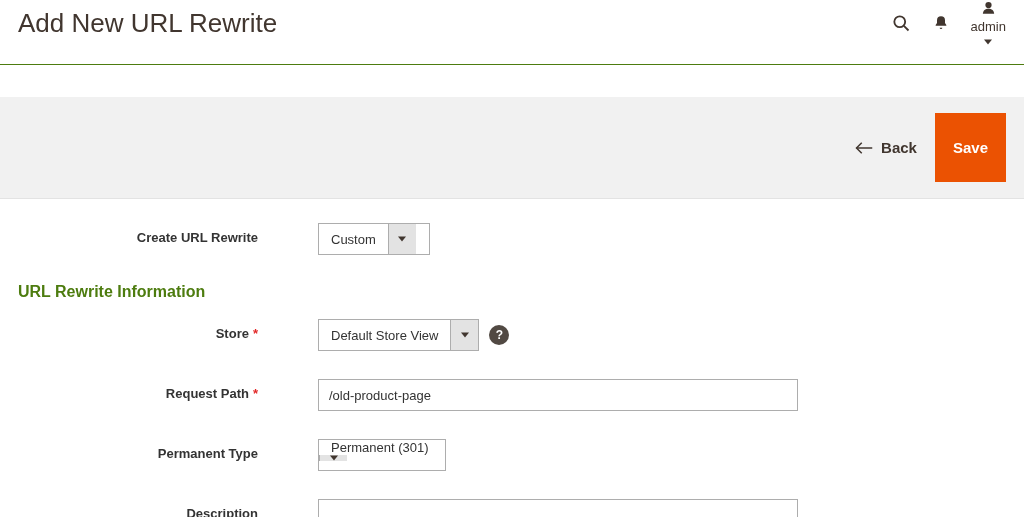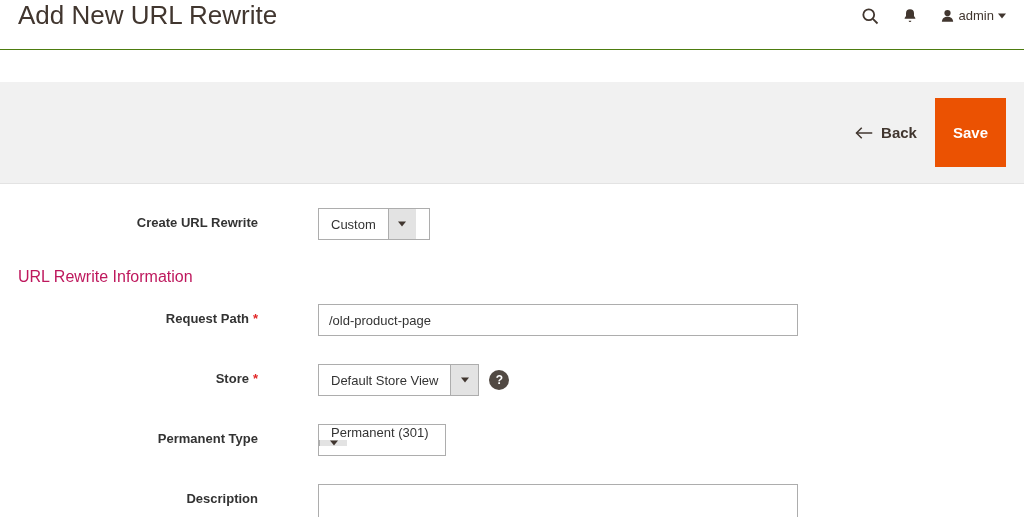--- a/index.html
+++ b/index.html
@@ -28,20 +28,21 @@
       gap: 22px;
     }
     .header-actions svg { display:block; }
     .admin-user {
       display: flex;
       align-items: center;
       gap: 4px;
       font-size: 13px;
       color: #41362f;
       cursor: pointer;
+      flex-direction: column;
     }
     .action-bar {
       background: #f1f1f1;
       border-bottom: 1px solid #e3e3e3;
       padding: 16px 18px;
       display: flex;
       justify-content: flex-end;
       align-items: center;
       gap: 18px;
       margin-top: 32px;
@@ -62,22 +63,22 @@
       font-weight: 600;
       padding: 26px 18px;
       border: none;
       cursor: pointer;
     }
     .form-area {
       padding: 24px 18px 30px 18px;
     }
     .section-heading {
       font-size: 16px;
-      font-weight: 400;
-      color: #be185d;
+      font-weight: 700;
+      color: #4d7c0f;
       margin: 24px 0 18px 0;
     }
     .form-row {
       display: flex;
       align-items: flex-start;
       margin-bottom: 28px;
       gap: 44px;
     }
     .form-label {
       width: 256px;
@@ -206,47 +207,47 @@
         <div class="select-arrow">
           <svg width="8" height="6" viewBox="0 0 10 6" fill="#41362f">
               <path d="M0 0l5 6 5-6z"></path>
             </svg>
         </div>
       </div>
     </div>
   </div>
 
   <div class="section-heading">URL Rewrite Information</div>
-
-  <div class="form-row">
-    <div class="form-label">
-      <span>Request Path</span><span class="required-mark">*</span>
-    </div>
-    <div class="form-control-wrap">
-      <input type="text" class="text-input" value="/old-product-page" style="">
-    </div>
-  </div>
 
   <div class="form-row">
     <div class="form-label">
       <span>Store</span><span class="required-mark">*</span>
     </div>
     <div class="form-control-wrap">
       <div class="select-wrap" style="min-width:158px;">
         <div class="select-display" style="min-width:110px;">Default Store View</div>
         <div class="select-arrow">
           <svg width="8" height="6" viewBox="0 0 10 6" fill="#41362f">
               <path d="M0 0l5 6 5-6z"></path>
             </svg>
         </div>
       </div>
       <div class="tooltip-icon">?</div>
     </div>
   </div>
 
+  <div class="form-row">
+    <div class="form-label">
+      <span>Request Path</span><span class="required-mark">*</span>
+    </div>
+    <div class="form-control-wrap">
+      <input type="text" class="text-input" value="/old-product-page" style="">
+    </div>
+  </div>
+
 
   <div class="form-row">
     <div class="form-label">Permanent Type</div>
     <div class="form-control-wrap">
       <div class="select-wrap" style="min-width:128px;flex-direction:column;">
         <div class="select-display" style="min-width:96px;">Permanent (301)</div>
         <div class="select-arrow">
           <svg width="8" height="6" viewBox="0 0 10 6" fill="#41362f">
               <path d="M0 0l5 6 5-6z"></path>
             </svg>

